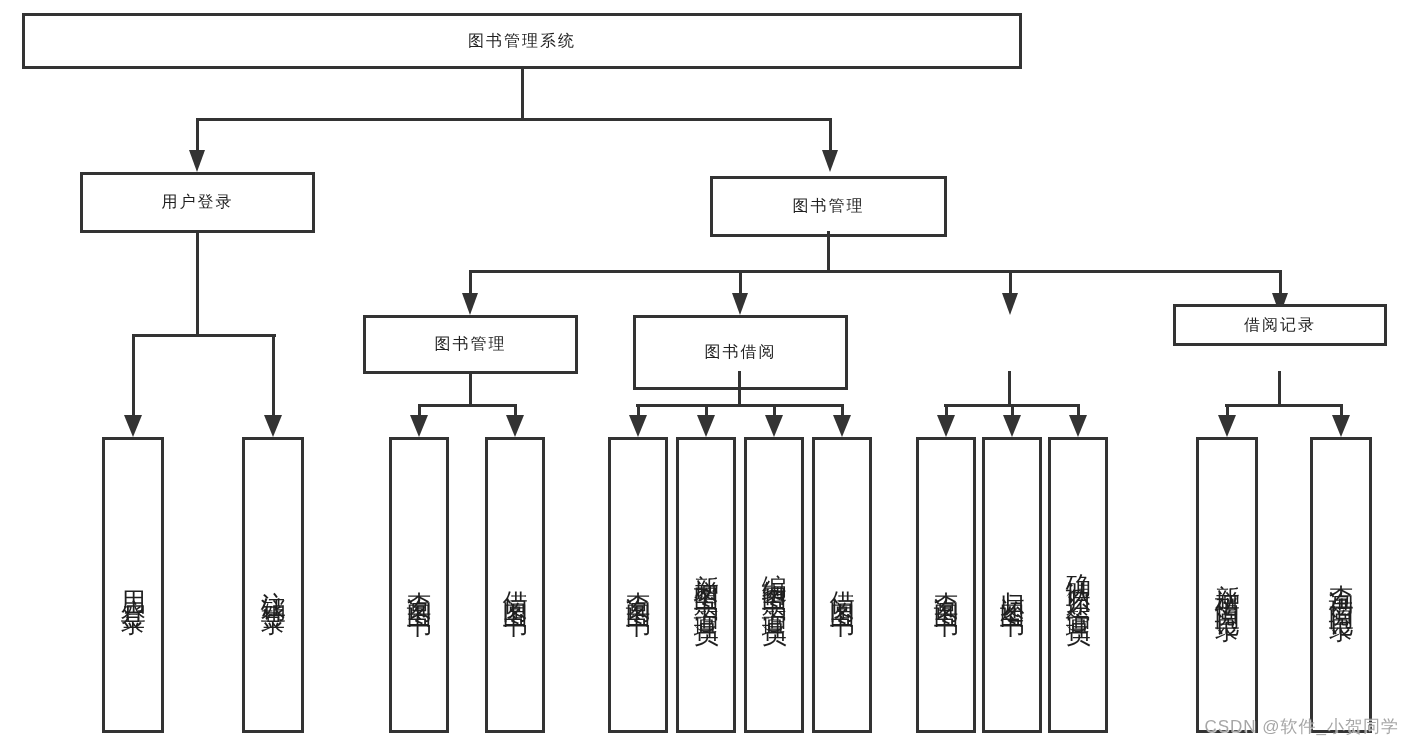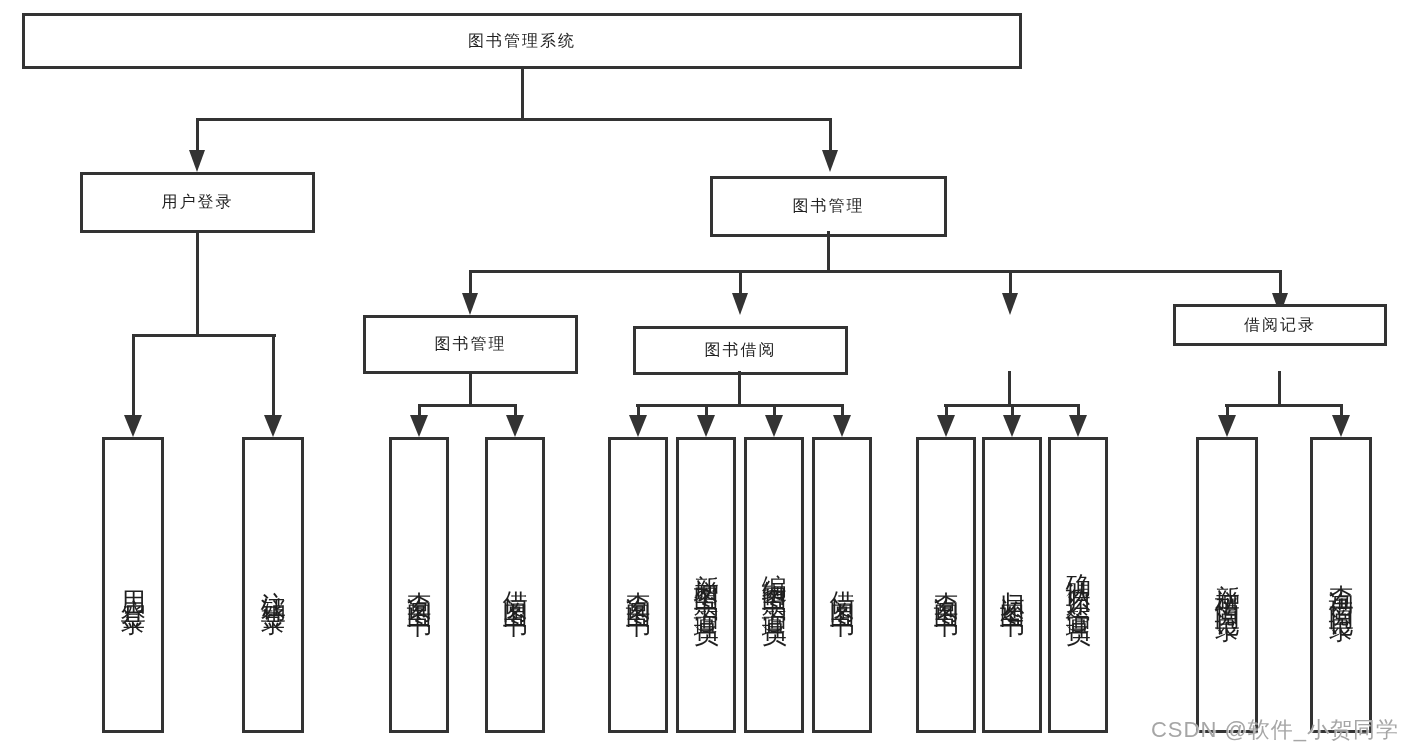--- a/index.html
+++ b/index.html
@@ -12,21 +12,21 @@
   .box{position:absolute;border:3px solid var(--line);background:#fff;
        display:flex;align-items:center;justify-content:center;text-align:center}
   .hbox{font-size:16px;letter-spacing:2px}
   .leaf .vtxt{writing-mode:vertical-rl;text-orientation:upright;
        font-size:25px;letter-spacing:7px;line-height:1.1;white-space:nowrap}
   .line{position:absolute;background:var(--line)}
   .ah{position:absolute;width:0;height:0;
       border-left:8px solid transparent;border-right:8px solid transparent;
       border-top:22px solid var(--line)}
   .ah9{border-left-width:9px;border-right-width:9px}
-  .watermark{position:absolute;right:6px;top:715px;font-size:22px;z-index:5;
+  .watermark{position:absolute;right:6px;top:715px;font-size:17px;z-index:5;
       color:var(--watermark);letter-spacing:1px;
       text-shadow:1px 1px 1px rgba(255,255,255,.9)}
 </style>
 </head>
 <body>
 
 <div class="canvas">
 
   <div class="box hbox" style="left:22px;top:13px;width:1000px;height:56px">
     <span>图书管理系统</span>
@@ -60,21 +60,21 @@
   <div class="line" style="left:739px;top:270px;width:3px;height:26px"></div>
   <div class="ah" style="left:732px;top:293px"></div>
   <div class="line" style="left:1009px;top:270px;width:3px;height:26px"></div>
   <div class="ah" style="left:1002px;top:293px"></div>
   <div class="line" style="left:1279px;top:270px;width:3px;height:26px"></div>
   <div class="ah" style="left:1272px;top:293px"></div>
 
   <div class="box hbox" style="left:363px;top:315px;width:215px;height:59px">
     <span>图书管理</span>
   </div>
-  <div class="box hbox" style="left:633px;top:326px;width:215px;height:49px">
+  <div class="box hbox" style="left:633px;top:315px;width:215px;height:75px">
     <span>图书借阅</span>
   </div>
   <div class="box hbox" style="left:1173px;top:304px;width:214px;height:42px">
     <span>借阅记录</span>
   </div>
 
   <div class="line" style="left:469px;top:371px;width:3px;height:36px"></div>
   <div class="line" style="left:418px;top:404px;width:99px;height:3px"></div>
   <div class="line" style="left:418px;top:404px;width:3px;height:14px"></div>
   <div class="ah ah9" style="left:410px;top:415px"></div>

